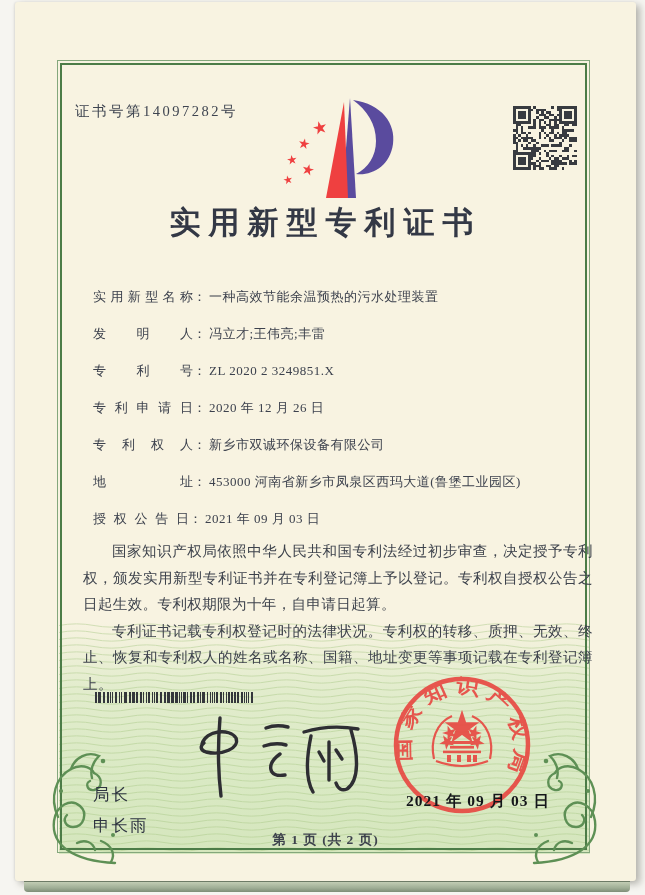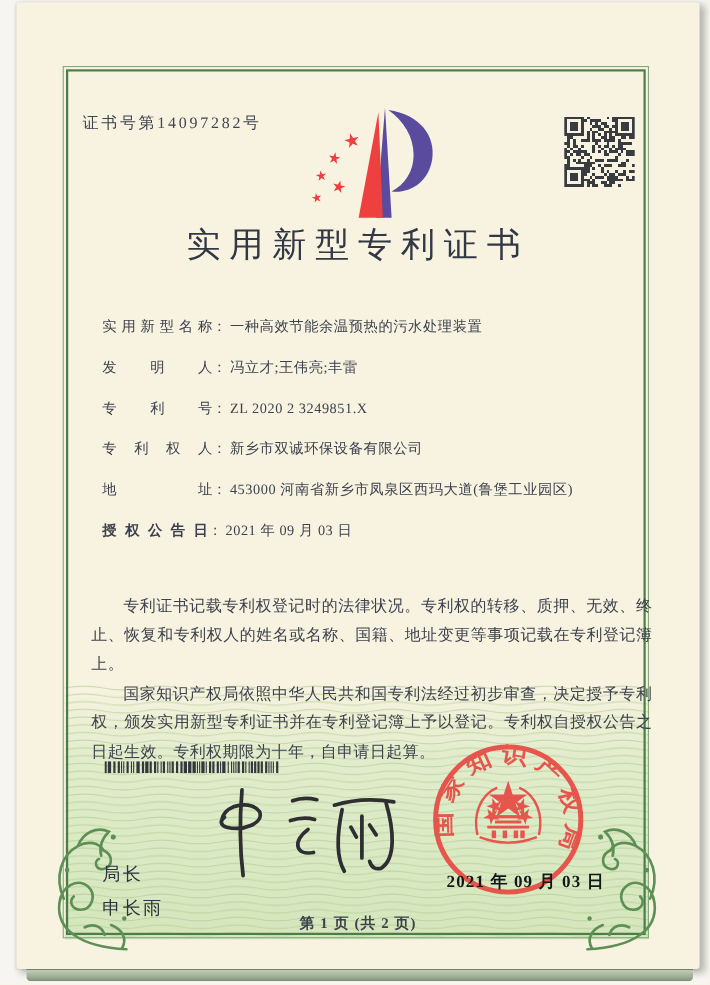--- a/index.html
+++ b/index.html
@@ -22,27 +22,27 @@
   }
   .waves { position:absolute; left:44px; right:46px; top:620px; bottom:27px; width:calc(100% - 90px); height:232px; opacity:.55; }
   .frame {
     position:absolute; left:42px; top:58px; width:533px; height:793px;
     border:1px solid #84a77c;
   }
   .frame-inner { position:absolute; inset:2px; border:2px solid #4c7c47; }
   .cert-no { position:absolute; left:60px; top:100px; font-size:14.5px; letter-spacing:2.5px; color:#3e4450; }
   .logo { position:absolute; left:263px; top:92px; }
   .qr { position:absolute; left:498px; top:104px; width:64px; height:64px; }
-  .title { position:absolute; left:0; right:0; top:200px; text-align:center; font-size:31px; font-weight:400; letter-spacing:8px; color:#333845; }
+  .title { position:absolute; left:0; right:0; top:200px; text-align:center; font-size:31px; font-weight:700; letter-spacing:8px; color:#333845; }
   .fields { position:absolute; left:78px; top:284px; width:496px; font-size:13px; color:#3c414d; }
   .frow { margin-bottom:15px; line-height:22px; white-space:nowrap; }
   .flabel { display:inline-block; width:100px; text-align:justify; text-align-last:justify; vertical-align:top; }
   .fval { margin-left:3px; letter-spacing:.5px; }
   .grant { display:flex; justify-content:space-between; }
-  .grant .flabel2 { display:inline-block; width:96px; text-align:justify; text-align-last:justify;font-weight:bold; }
+  .grant .flabel2 { display:inline-block; width:96px; text-align:justify; text-align-last:justify; }
   .paras { position:absolute; left:68px; top:536px; width:510px; font-size:14.5px; line-height:1.83; color:#3d424c; text-align:justify; }
   .paras p { text-indent:2em; letter-spacing:.4px; }
   .barcode { position:absolute; left:80px; top:690px; width:160px; height:11px; }
   .signer { position:absolute; left:78px; top:733px; font-size:16.5px; line-height:31px; color:#2d3340; font-weight:500; letter-spacing:2px;margin-top:44px; }
   .signature { position:absolute; left:163px; top:700px; }
   .seal { position:absolute; left:372px; top:668px; }
   .seal-date { position:absolute; left:391px; top:789px; font-size:15.5px; font-weight:700; color:#14161a; letter-spacing:1px; }
   .page-num { position:absolute; left:0; right:0; top:829px; text-align:center; font-size:13.5px; color:#3d424c; letter-spacing:1px;font-weight:bold; }
   .back-note { position:absolute; left:0; right:0; top:860px; text-align:center; font-size:13.5px; font-style:italic; color:#41464f; letter-spacing:2px; }
   .flourish { position:absolute; bottom:14px; }
@@ -121,30 +121,31 @@
     <svg class="qr" id="qr-svg" viewBox="0 0 25 25" shape-rendering="crispEdges">
         <path fill="#383b40" d="M0 0h1v1h-1zM1 0h1v1h-1zM2 0h1v1h-1zM3 0h1v1h-1zM4 0h1v1h-1zM5 0h1v1h-1zM6 0h1v1h-1zM8 0h1v1h-1zM15 0h1v1h-1zM17 0h1v1h-1zM18 0h1v1h-1zM19 0h1v1h-1zM20 0h1v1h-1zM21 0h1v1h-1zM22 0h1v1h-1zM23 0h1v1h-1zM24 0h1v1h-1zM0 1h1v1h-1zM6 1h1v1h-1zM7 1h1v1h-1zM9 1h1v1h-1zM10 1h1v1h-1zM11 1h1v1h-1zM12 1h1v1h-1zM17 1h1v1h-1zM18 1h1v1h-1zM24 1h1v1h-1zM0 2h1v1h-1zM2 2h1v1h-1zM3 2h1v1h-1zM4 2h1v1h-1zM6 2h1v1h-1zM9 2h1v1h-1zM11 2h1v1h-1zM13 2h1v1h-1zM14 2h1v1h-1zM18 2h1v1h-1zM20 2h1v1h-1zM21 2h1v1h-1zM22 2h1v1h-1zM24 2h1v1h-1zM0 3h1v1h-1zM2 3h1v1h-1zM3 3h1v1h-1zM4 3h1v1h-1zM6 3h1v1h-1zM10 3h1v1h-1zM11 3h1v1h-1zM12 3h1v1h-1zM14 3h1v1h-1zM15 3h1v1h-1zM17 3h1v1h-1zM18 3h1v1h-1zM20 3h1v1h-1zM21 3h1v1h-1zM22 3h1v1h-1zM24 3h1v1h-1zM0 4h1v1h-1zM2 4h1v1h-1zM3 4h1v1h-1zM4 4h1v1h-1zM6 4h1v1h-1zM9 4h1v1h-1zM12 4h1v1h-1zM13 4h1v1h-1zM16 4h1v1h-1zM18 4h1v1h-1zM20 4h1v1h-1zM21 4h1v1h-1zM22 4h1v1h-1zM24 4h1v1h-1zM0 5h1v1h-1zM6 5h1v1h-1zM8 5h1v1h-1zM10 5h1v1h-1zM11 5h1v1h-1zM14 5h1v1h-1zM15 5h1v1h-1zM16 5h1v1h-1zM17 5h1v1h-1zM18 5h1v1h-1zM24 5h1v1h-1zM0 6h1v1h-1zM1 6h1v1h-1zM2 6h1v1h-1zM3 6h1v1h-1zM4 6h1v1h-1zM5 6h1v1h-1zM6 6h1v1h-1zM8 6h1v1h-1zM10 6h1v1h-1zM12 6h1v1h-1zM14 6h1v1h-1zM16 6h1v1h-1zM18 6h1v1h-1zM19 6h1v1h-1zM20 6h1v1h-1zM21 6h1v1h-1zM22 6h1v1h-1zM23 6h1v1h-1zM24 6h1v1h-1zM1 7h1v1h-1zM2 7h1v1h-1zM8 7h1v1h-1zM10 7h1v1h-1zM13 7h1v1h-1zM14 7h1v1h-1zM16 7h1v1h-1zM17 7h1v1h-1zM20 7h1v1h-1zM21 7h1v1h-1zM23 7h1v1h-1zM24 7h1v1h-1zM1 8h1v1h-1zM3 8h1v1h-1zM6 8h1v1h-1zM7 8h1v1h-1zM8 8h1v1h-1zM10 8h1v1h-1zM11 8h1v1h-1zM12 8h1v1h-1zM14 8h1v1h-1zM15 8h1v1h-1zM16 8h1v1h-1zM17 8h1v1h-1zM19 8h1v1h-1zM0 9h1v1h-1zM1 9h1v1h-1zM3 9h1v1h-1zM11 9h1v1h-1zM15 9h1v1h-1zM19 9h1v1h-1zM20 9h1v1h-1zM21 9h1v1h-1zM22 9h1v1h-1zM23 9h1v1h-1zM1 10h1v1h-1zM3 10h1v1h-1zM4 10h1v1h-1zM6 10h1v1h-1zM10 10h1v1h-1zM12 10h1v1h-1zM14 10h1v1h-1zM15 10h1v1h-1zM17 10h1v1h-1zM19 10h1v1h-1zM20 10h1v1h-1zM0 11h1v1h-1zM2 11h1v1h-1zM5 11h1v1h-1zM10 11h1v1h-1zM13 11h1v1h-1zM16 11h1v1h-1zM18 11h1v1h-1zM19 11h1v1h-1zM20 11h1v1h-1zM21 11h1v1h-1zM0 12h1v1h-1zM1 12h1v1h-1zM3 12h1v1h-1zM4 12h1v1h-1zM5 12h1v1h-1zM6 12h1v1h-1zM7 12h1v1h-1zM10 12h1v1h-1zM12 12h1v1h-1zM14 12h1v1h-1zM16 12h1v1h-1zM17 12h1v1h-1zM18 12h1v1h-1zM20 12h1v1h-1zM22 12h1v1h-1zM23 12h1v1h-1zM24 12h1v1h-1zM0 13h1v1h-1zM2 13h1v1h-1zM4 13h1v1h-1zM5 13h1v1h-1zM7 13h1v1h-1zM8 13h1v1h-1zM14 13h1v1h-1zM15 13h1v1h-1zM19 13h1v1h-1zM22 13h1v1h-1zM23 13h1v1h-1zM24 13h1v1h-1zM0 14h1v1h-1zM1 14h1v1h-1zM6 14h1v1h-1zM9 14h1v1h-1zM18 14h1v1h-1zM1 15h1v1h-1zM3 15h1v1h-1zM5 15h1v1h-1zM8 15h1v1h-1zM11 15h1v1h-1zM12 15h1v1h-1zM13 15h1v1h-1zM15 15h1v1h-1zM16 15h1v1h-1zM17 15h1v1h-1zM18 15h1v1h-1zM22 15h1v1h-1zM1 16h1v1h-1zM4 16h1v1h-1zM5 16h1v1h-1zM6 16h1v1h-1zM7 16h1v1h-1zM8 16h1v1h-1zM9 16h1v1h-1zM10 16h1v1h-1zM20 16h1v1h-1zM21 16h1v1h-1zM0 17h1v1h-1zM1 17h1v1h-1zM7 17h1v1h-1zM8 17h1v1h-1zM9 17h1v1h-1zM12 17h1v1h-1zM14 17h1v1h-1zM15 17h1v1h-1zM16 17h1v1h-1zM19 17h1v1h-1zM20 17h1v1h-1zM21 17h1v1h-1zM24 17h1v1h-1zM0 18h1v1h-1zM1 18h1v1h-1zM2 18h1v1h-1zM3 18h1v1h-1zM4 18h1v1h-1zM5 18h1v1h-1zM6 18h1v1h-1zM7 18h1v1h-1zM8 18h1v1h-1zM10 18h1v1h-1zM13 18h1v1h-1zM0 19h1v1h-1zM6 19h1v1h-1zM7 19h1v1h-1zM8 19h1v1h-1zM13 19h1v1h-1zM15 19h1v1h-1zM18 19h1v1h-1zM21 19h1v1h-1zM23 19h1v1h-1zM24 19h1v1h-1zM0 20h1v1h-1zM2 20h1v1h-1zM3 20h1v1h-1zM4 20h1v1h-1zM6 20h1v1h-1zM7 20h1v1h-1zM10 20h1v1h-1zM14 20h1v1h-1zM16 20h1v1h-1zM17 20h1v1h-1zM19 20h1v1h-1zM20 20h1v1h-1zM21 20h1v1h-1zM0 21h1v1h-1zM2 21h1v1h-1zM3 21h1v1h-1zM4 21h1v1h-1zM6 21h1v1h-1zM9 21h1v1h-1zM11 21h1v1h-1zM12 21h1v1h-1zM13 21h1v1h-1zM15 21h1v1h-1zM16 21h1v1h-1zM17 21h1v1h-1zM18 21h1v1h-1zM22 21h1v1h-1zM24 21h1v1h-1zM0 22h1v1h-1zM2 22h1v1h-1zM3 22h1v1h-1zM4 22h1v1h-1zM6 22h1v1h-1zM7 22h1v1h-1zM8 22h1v1h-1zM10 22h1v1h-1zM15 22h1v1h-1zM16 22h1v1h-1zM17 22h1v1h-1zM18 22h1v1h-1zM19 22h1v1h-1zM20 22h1v1h-1zM22 22h1v1h-1zM23 22h1v1h-1zM24 22h1v1h-1zM0 23h1v1h-1zM6 23h1v1h-1zM8 23h1v1h-1zM9 23h1v1h-1zM10 23h1v1h-1zM13 23h1v1h-1zM14 23h1v1h-1zM16 23h1v1h-1zM17 23h1v1h-1zM0 24h1v1h-1zM1 24h1v1h-1zM2 24h1v1h-1zM3 24h1v1h-1zM4 24h1v1h-1zM5 24h1v1h-1zM6 24h1v1h-1zM8 24h1v1h-1zM10 24h1v1h-1zM11 24h1v1h-1zM14 24h1v1h-1zM15 24h1v1h-1zM16 24h1v1h-1zM19 24h1v1h-1z"></path>
       </svg>
 
     <div class="title">实用新型专利证书</div>
 
     <div class="fields">
       <div class="frow"><span class="flabel">实用新型名称</span>：<span class="fval">一种高效节能余温预热的污水处理装置</span></div>
       <div class="frow"><span class="flabel">发明人</span>：<span class="fval">冯立才;王伟亮;丰雷</span></div>
       <div class="frow"><span class="flabel">专利号</span>：<span class="fval">ZL 2020 2 3249851.X</span></div>
+      <div class="frow"><span class="flabel">专利申请日</span>：<span class="fval">2020 年 12 月 26 日</span></div>
       <div class="frow"><span class="flabel">专利权人</span>：<span class="fval">新乡市双诚环保设备有限公司</span></div>
       <div class="frow"><span class="flabel">地址</span>：<span class="fval">453000 河南省新乡市凤泉区西玛大道(鲁堡工业园区)</span></div>
       <div class="frow grant">
         <span><span class="flabel2">授权公告日</span>：<span class="fval">2021 年 09 月 03 日</span></span>
       </div>
     </div>
 
     <div class="paras">
+      <p>国家知识产权局依照中华人民共和国专利法经过初步审查，决定授予专利权，颁发实用新型专利证书并在专利登记簿上予以登记。专利权自授权公告之日起生效。专利权期限为十年，自申请日起算。</p>
       <p>专利证书记载专利权登记时的法律状况。专利权的转移、质押、无效、终止、恢复和专利权人的姓名或名称、国籍、地址变更等事项记载在专利登记簿上。</p>
-      <p>国家知识产权局依照中华人民共和国专利法经过初步审查，决定授予专利权，颁发实用新型专利证书并在专利登记簿上予以登记。专利权自授权公告之日起生效。专利权期限为十年，自申请日起算。</p>
     </div>
 
     <svg class="barcode" id="bc-svg" viewBox="0 0 160 11" preserveAspectRatio="none">
         <rect x="0" y="0" width="2" height="11" fill="#34373c"></rect>
         <rect x="3" y="0" width="3" height="11" fill="#34373c"></rect>
         <rect x="8" y="0" width="2" height="11" fill="#34373c"></rect>
         <rect x="12" y="0" width="2" height="11" fill="#34373c"></rect>
         <rect x="15" y="0" width="1" height="11" fill="#34373c"></rect>
         <rect x="17" y="0" width="1" height="11" fill="#34373c"></rect>
         <rect x="20" y="0" width="2" height="11" fill="#34373c"></rect>

